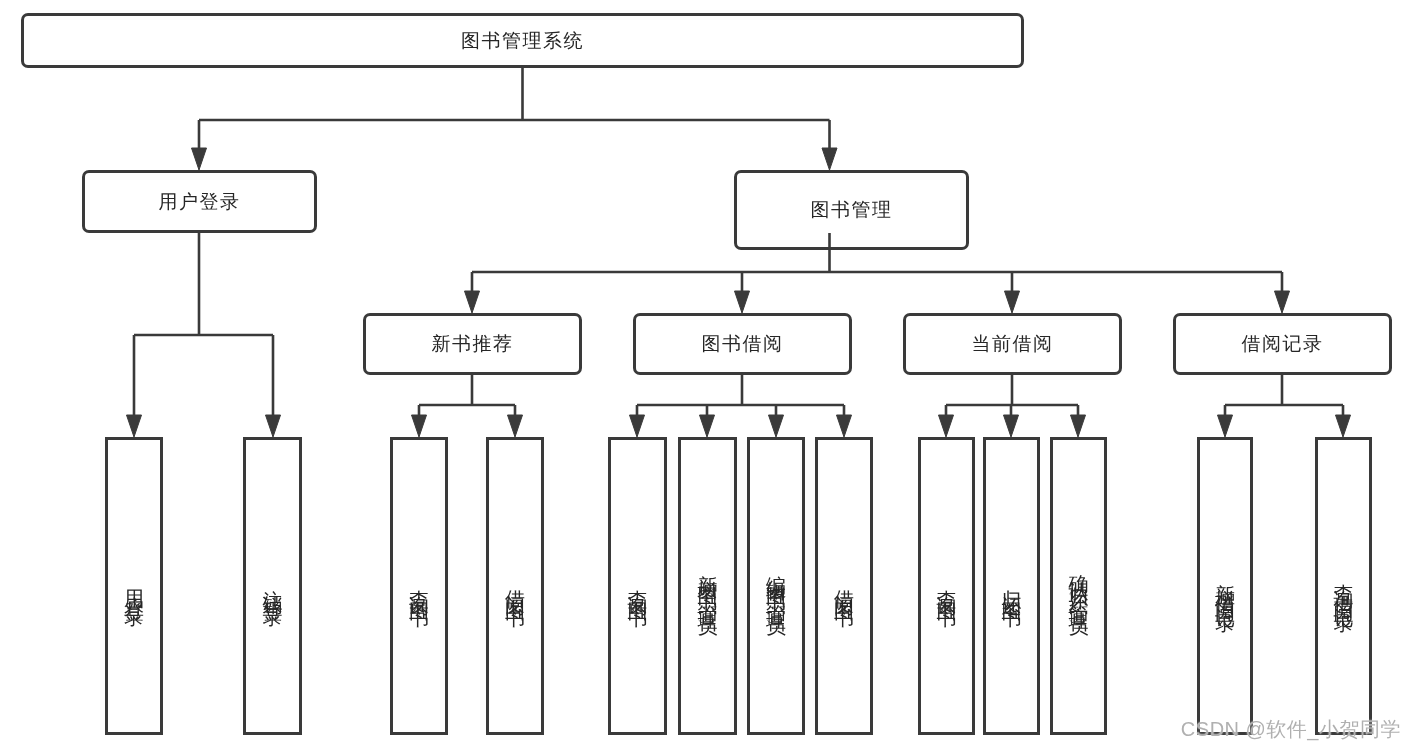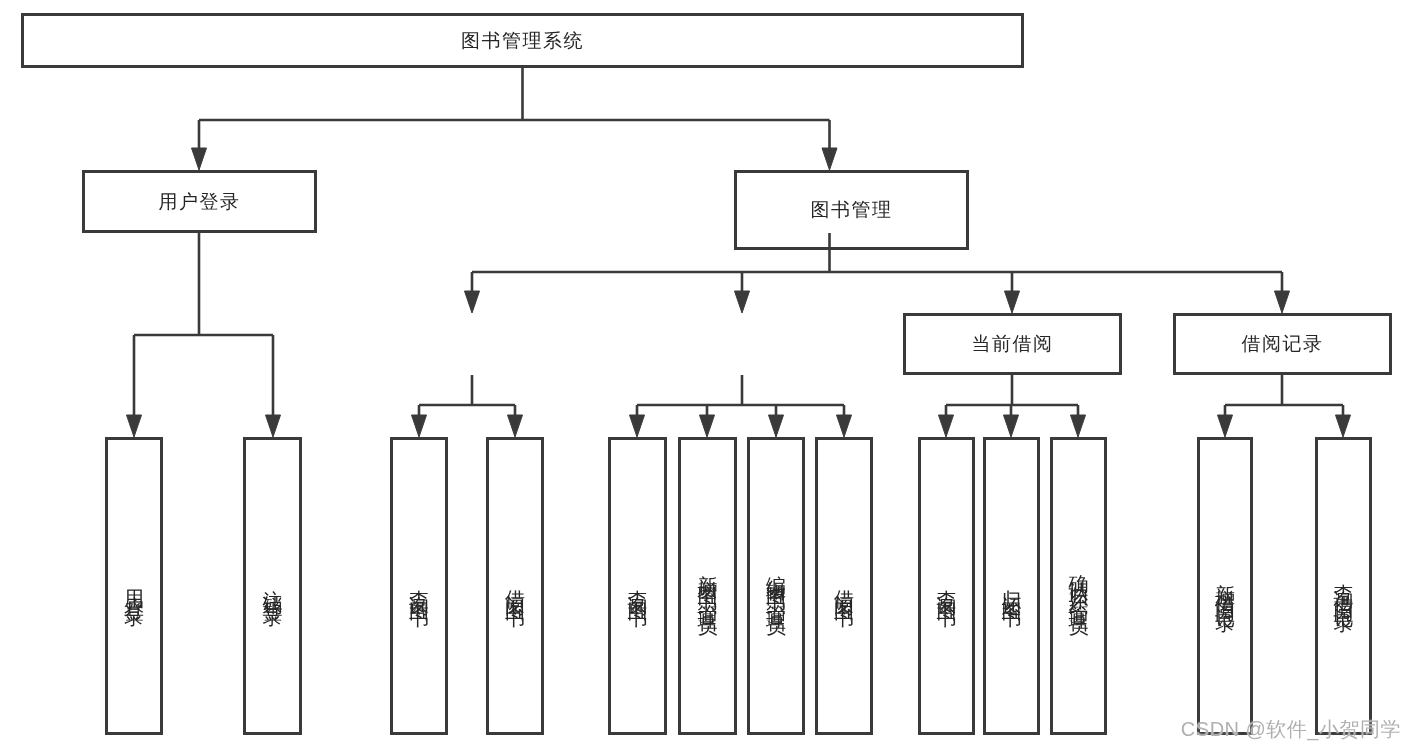--- a/index.html
+++ b/index.html
@@ -10,21 +10,21 @@
     overflow:hidden;
   }
   .box{
     position:absolute;box-sizing:border-box;
     border:3px solid var(--box-border,#3a3a3a);
     background:#ffffff;
     display:flex;align-items:center;justify-content:center;
     color:var(--text,#262626);
     z-index:1;
   }
-  .hbox{font-size:19px;letter-spacing:1.5px;}
+  .hbox{font-size:19px;letter-spacing:1.5px;border-radius:7px;}
   .vbox{
     writing-mode:vertical-rl;
     text-orientation:mixed;
     font-size:20px;
     letter-spacing:6px;
     line-height:1.05;
     text-align:center;
   }
   svg.connectors{
     position:absolute;left:0;top:0;z-index:2;pointer-events:none;
@@ -85,21 +85,27 @@
     </div>
 
   <div class="box hbox" style="left:82px;top:170px;width:235px;height:63px;">
       <span>用户登录</span>
     </div>
 
   <div class="box hbox" style="left:734px;top:170px;width:235px;height:80px;">
       <span>图书管理</span>
     </div>
 
+  <div class="box hbox" style="left:363px;top:313px;width:219px;height:62px;">
+      <span>新书推荐</span>
+    </div>
 
+  <div class="box hbox" style="left:633px;top:313px;width:219px;height:62px;">
+      <span>图书借阅</span>
+    </div>
 
   <div class="box hbox" style="left:903px;top:313px;width:219px;height:62px;justify-content:center;">
       <span>当前借阅</span>
     </div>
 
   <div class="box hbox" style="left:1173px;top:313px;width:219px;height:62px;">
       <span>借阅记录</span>
     </div>
 
   <div class="box vbox" style="left:105px;top:437px;width:58px;height:298px;">

